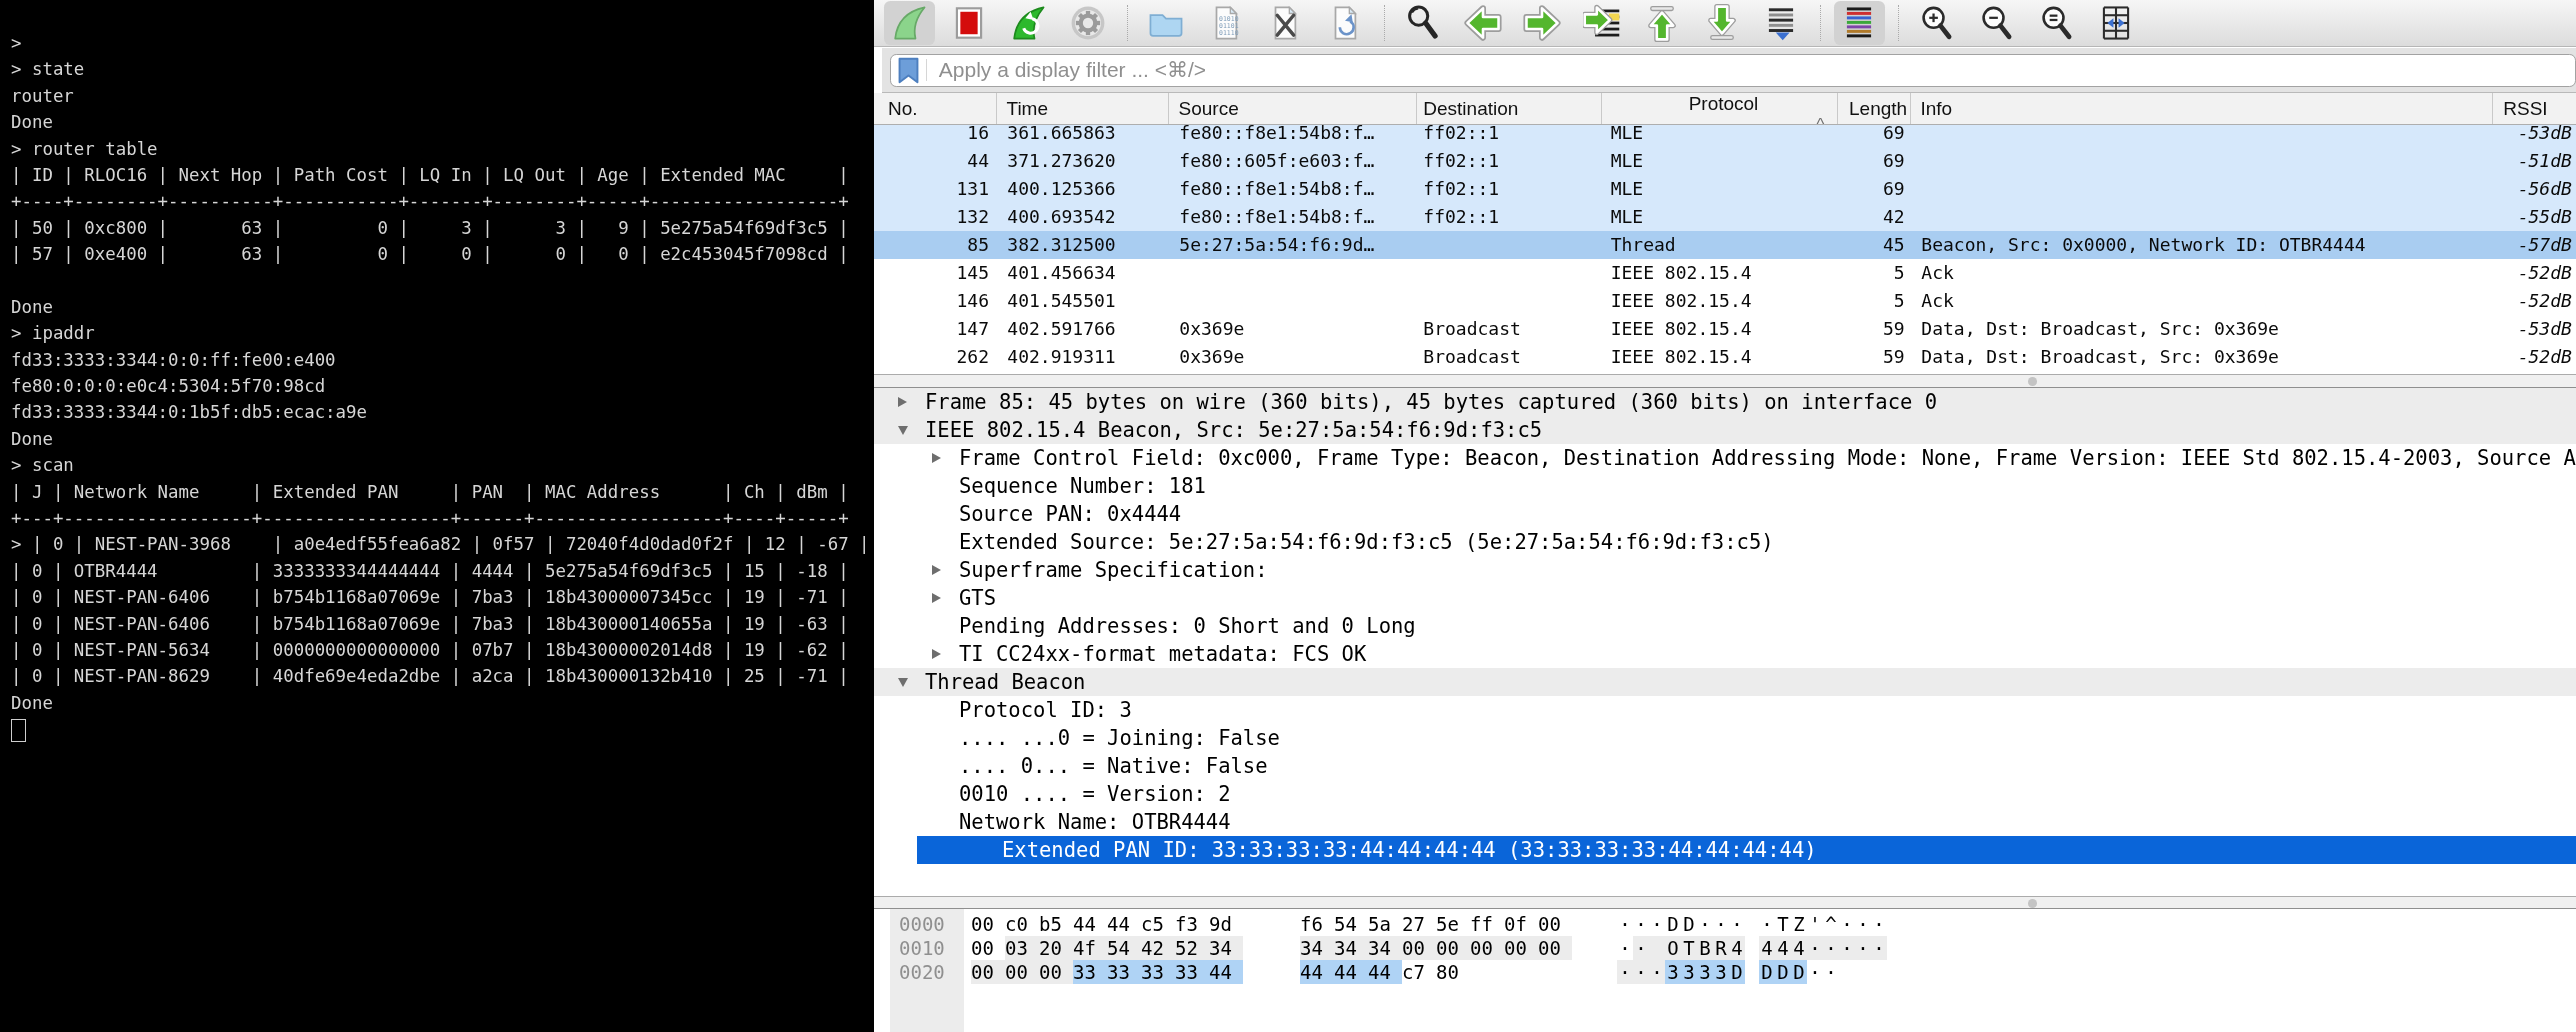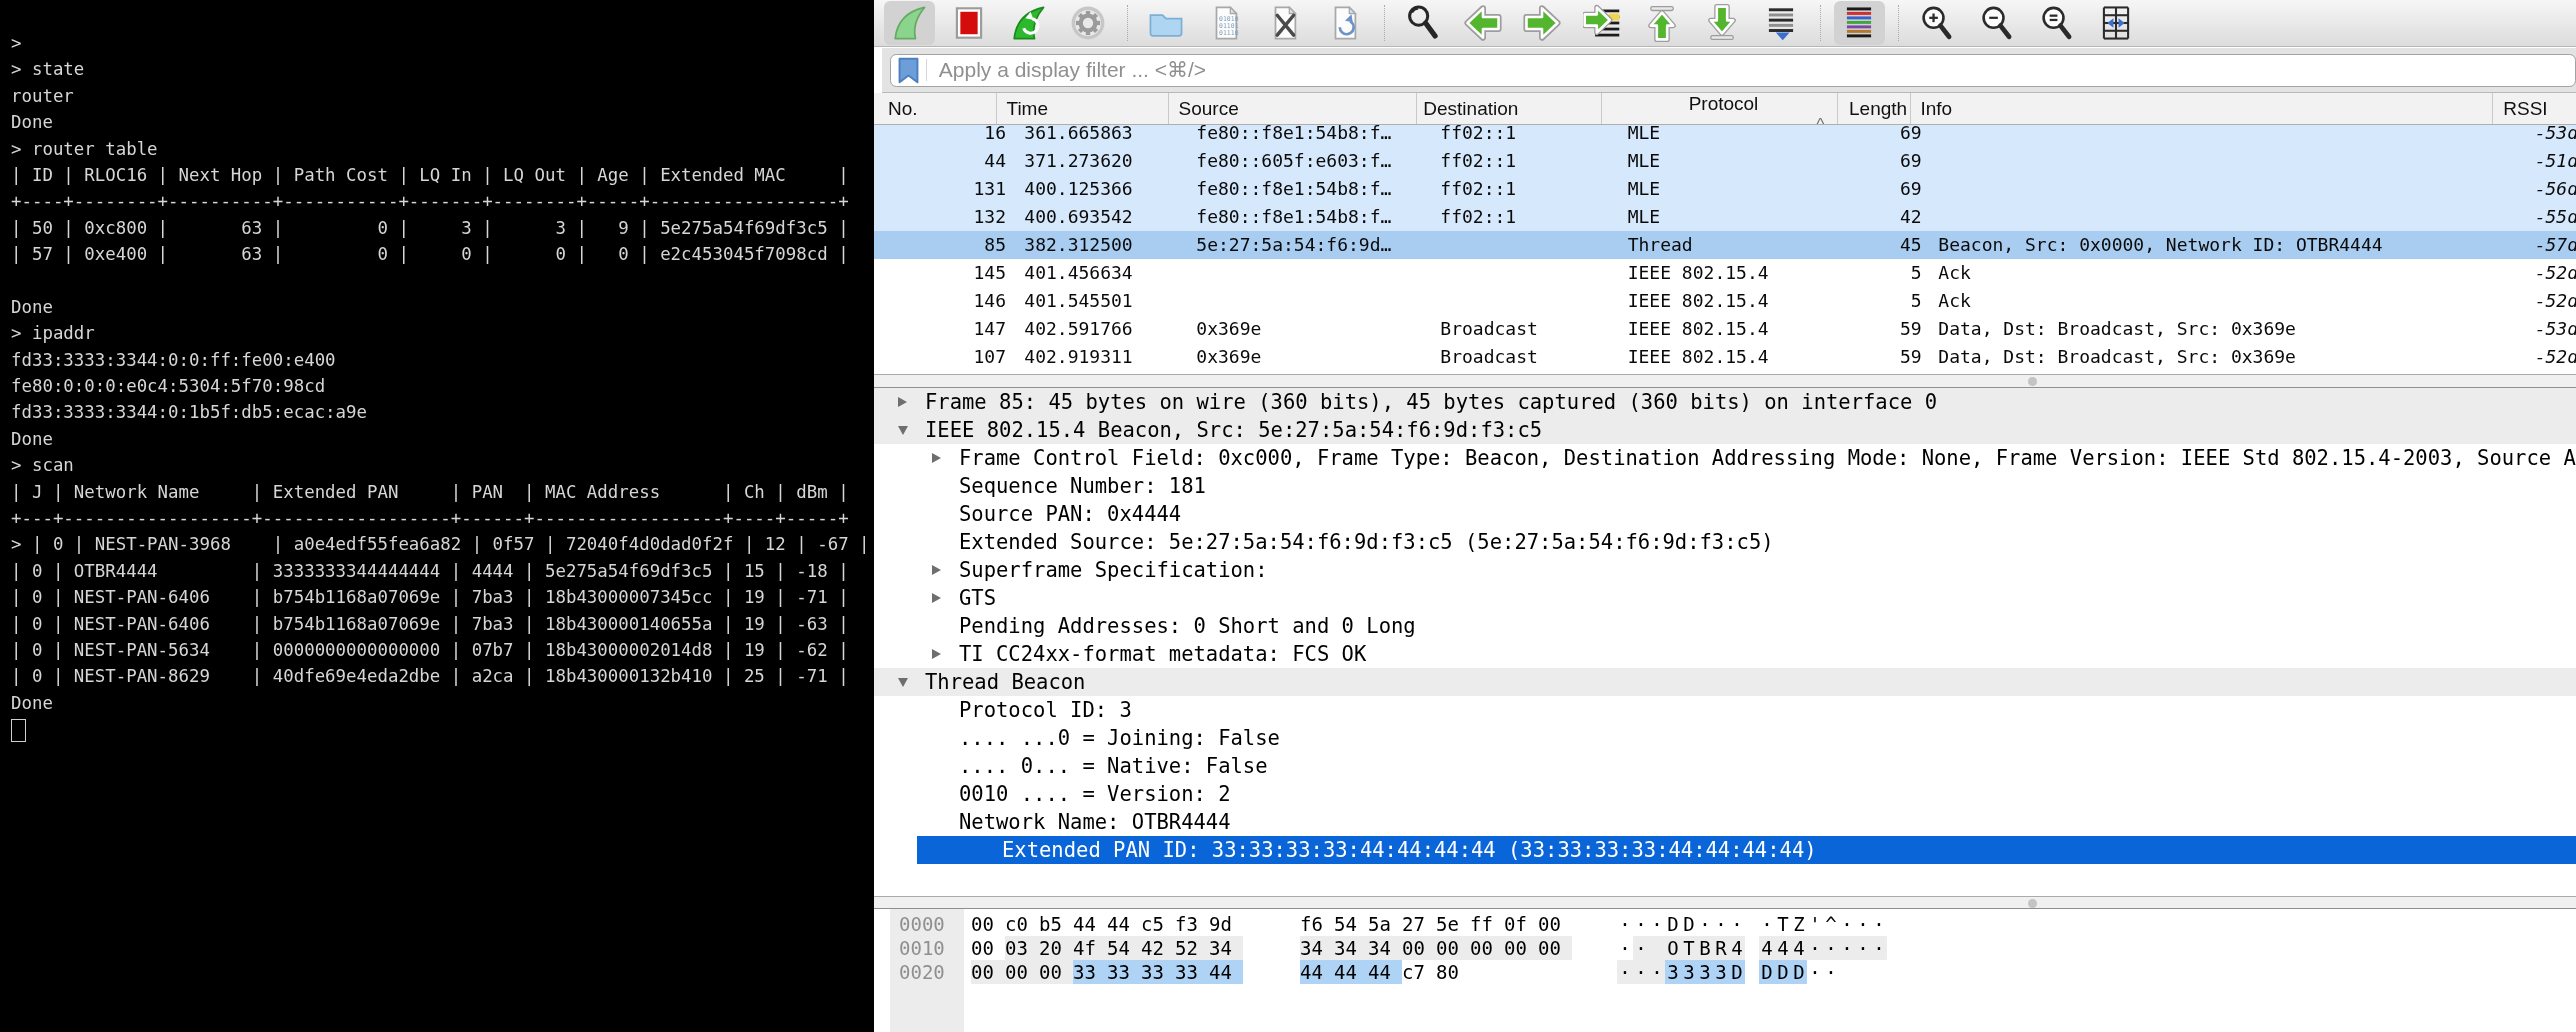--- a/index.html
+++ b/index.html
@@ -33,21 +33,21 @@
   .w-time{width:172px;padding-left:9.5px;}
   .w-source{width:248px;padding-left:9.5px;}
   .w-destination{width:185px;padding-left:6.3px;}
   .w-protocol{width:236px;padding-left:8px;flex-direction:column;}
   .w-length{width:73px;padding-left:11px;}
   .w-info{width:582px;padding-left:9.5px;}
   .w-rssi{width:82px;padding-left:10.3px;border-right:none;}
 
   #plist{position:absolute;left:0;top:125px;width:1702px;height:249px;overflow:hidden;background:#fff;}
   #plist-inner{position:absolute;left:0;top:-6.3px;width:1702px;}
-  .prow{display:flex;height:28px;font-family:"DejaVu Sans Mono",monospace;font-size:18px;line-height:28px;color:#0a0a0a;padding-left:17px;}
+  .prow{display:flex;height:28px;font-family:"DejaVu Sans Mono",monospace;font-size:18px;line-height:28px;color:#0a0a0a;}
   .prow.mle{background:var(--mle-row,#d6e8fb);}
   .prow.selected{background:var(--packet-selected,#a9cdf1);}
   .pcell{height:28px;white-space:pre;overflow:hidden;box-sizing:border-box;flex:none;}
   .c-no{width:123px;text-align:right;padding-right:8px;}
   .c-time{width:172px;padding-left:10.3px;}
   .c-source{width:248px;padding-left:10.3px;}
   .c-destination{width:185px;padding-left:6.3px;}
   .c-protocol{width:236px;padding-left:8.7px;}
   .c-length{width:73px;text-align:right;padding-right:6.3px;}
   .c-info{width:582px;padding-left:10.3px;}
@@ -465,21 +465,21 @@
           <span class="pcell c-no">147</span>
           <span class="pcell c-time">402.591766</span>
           <span class="pcell c-source">0x369e</span>
           <span class="pcell c-destination">Broadcast</span>
           <span class="pcell c-protocol">IEEE 802.15.4</span>
           <span class="pcell c-length">59</span>
           <span class="pcell c-info">Data, Dst: Broadcast, Src: 0x369e</span>
           <span class="pcell c-rssi">-53dB</span>
         </div>
         <div class="prow">
-          <span class="pcell c-no">107</span>
+          <span class="pcell c-no">262</span>
           <span class="pcell c-time">402.919311</span>
           <span class="pcell c-source">0x369e</span>
           <span class="pcell c-destination">Broadcast</span>
           <span class="pcell c-protocol">IEEE 802.15.4</span>
           <span class="pcell c-length">59</span>
           <span class="pcell c-info">Data, Dst: Broadcast, Src: 0x369e</span>
           <span class="pcell c-rssi">-52dB</span>
         </div>
       </div>
     </div>

